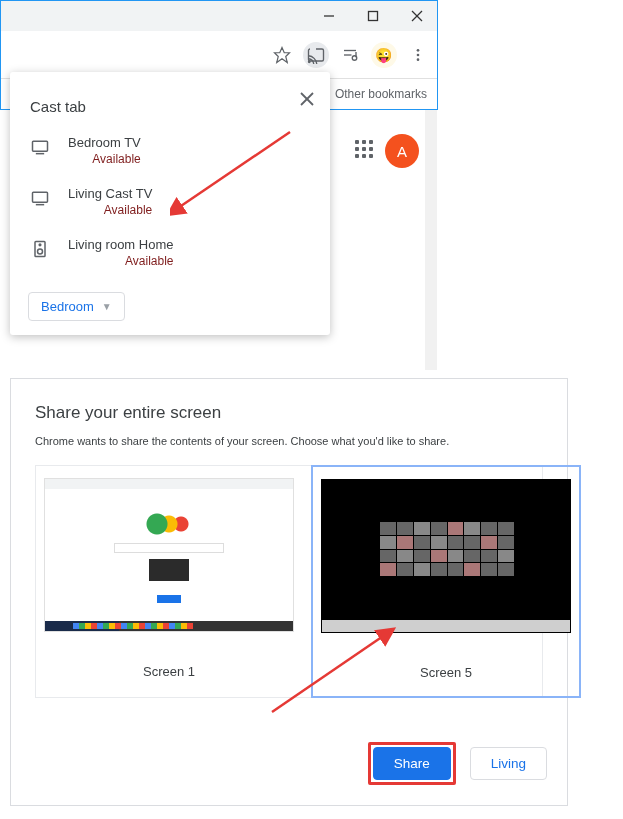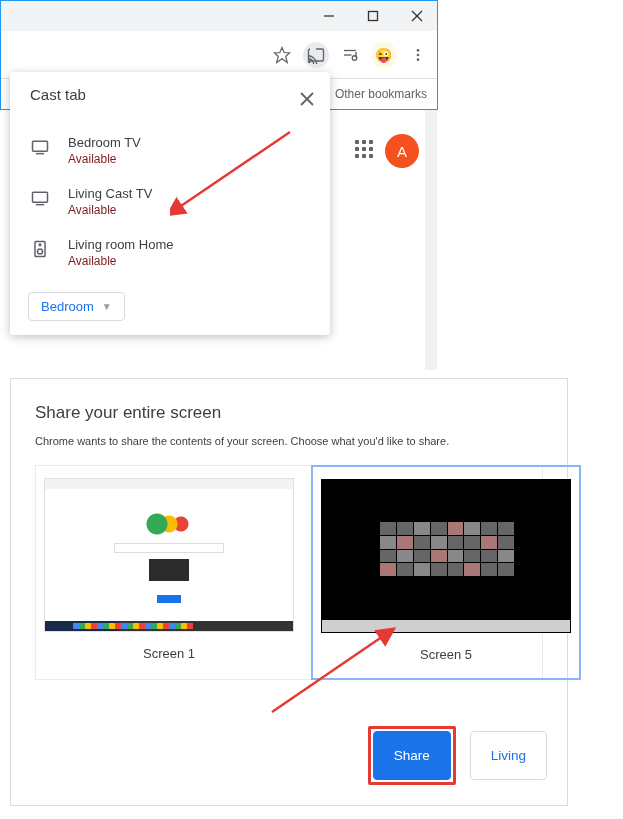--- a/index.html
+++ b/index.html
@@ -79,32 +79,32 @@
     position:absolute;
     top:72px; left:10px;
     width:320px;
     background:#fff;
     border-radius:3px;
     box-shadow: 0 2px 10px rgba(0,0,0,0.25);
     padding-bottom:14px;
     z-index:20;
   }
   .cast-header {
-    display:flex; justify-content:space-between; align-items:flex-start;
+    display:flex; justify-content:space-between; align-items:flex-end;
     padding:14px 10px 10px 20px;
   }
   .cast-header h3 { margin:0; font-size:15px; font-weight:400; color:#3c4043; }
   .close-x { font-size:18px; color:#5f6368; cursor:pointer; padding:4px 6px;}
   .cast-item {
     display:flex; align-items:flex-start; gap:18px;
     padding:10px 20px;
     cursor:pointer;
   }
   .cast-icon { width:20px; height:20px; color:#5f6368; margin-top:2px;}
-  .cast-text { display:flex; flex-direction:column; gap:2px;}
+  .cast-text { display:flex; flex-direction:column; gap:2px;text-align:right;}
   .cast-name { font-size:13px; color:#3c4043; }
   .cast-status { font-size:12px; color:#7f1d1d; }
   .sources-btn {
     margin:14px 0 0 18px;
     display:inline-flex; align-items:center; gap:8px;
     padding:6px 12px;
     border:1px solid #dadce0; border-radius:4px;
     font-size:13px; color:#1a73e8; cursor:pointer;
     background:#fff;
   }
@@ -132,21 +132,21 @@
   .share-sub { font-size:11px; color:#3c4043; margin:0 0 18px 0;}
   .screens {
     display:flex; gap:10px;
     border:1px solid #e8eaed;
     padding:0;
   }
   .screen-option {
     flex:1;
     padding:12px 8px 16px 8px;
     cursor:pointer;
-    display:flex; flex-direction:column; align-items:center; gap:14px;
+    display:flex; flex-direction:column; align-items:center; gap:32px;
   }
   .screen-option.selected {
     border:2px solid #8ab4f8;
     margin:-1px;
   }
   .screen-thumb {
     width:250px; height:154px;
     background:#fff;
     border:1px solid #e0e0e0;
     position:relative;
@@ -182,21 +182,21 @@
   .thumb2-grid span { background:#666;}
   .thumb2-grid span:nth-child(3n){background:#888;}
   .thumb2-grid span:nth-child(5n){background:#a77;}
   .thumb2-bottom { position:absolute; bottom:0; left:0; right:0; height:12px; background:#cfcfcf;}
   
   .dialog-buttons {
     position:absolute; bottom:20px; right:20px;
     display:flex; gap:14px; align-items:center;
   }
   .btn {
-    padding:16px 20px; font-size:13.5px; border-radius:4px;
+    padding:8px 20px; font-size:13.5px; border-radius:4px;
     border:1px solid #dadce0; background:#fff; color:#1a73e8; cursor:pointer;text-align:right;
   }
   .btn.primary { background:#1a73e8; color:#fff; border-color:#1a73e8;}
   .btn-highlight { border:3px solid #e53935; padding:2px; border-radius:2px;}
 </style>
 </head>
 <body>
 
 <div class="browser-window">
   <div class="titlebar">

